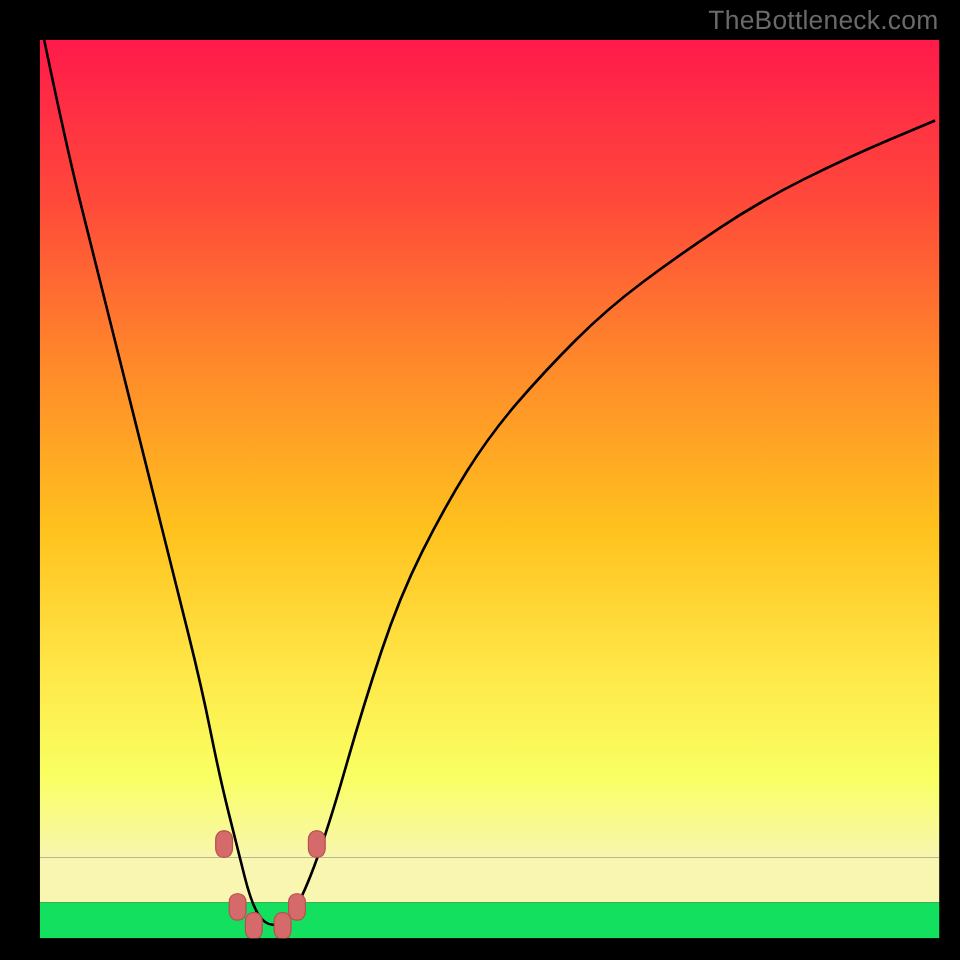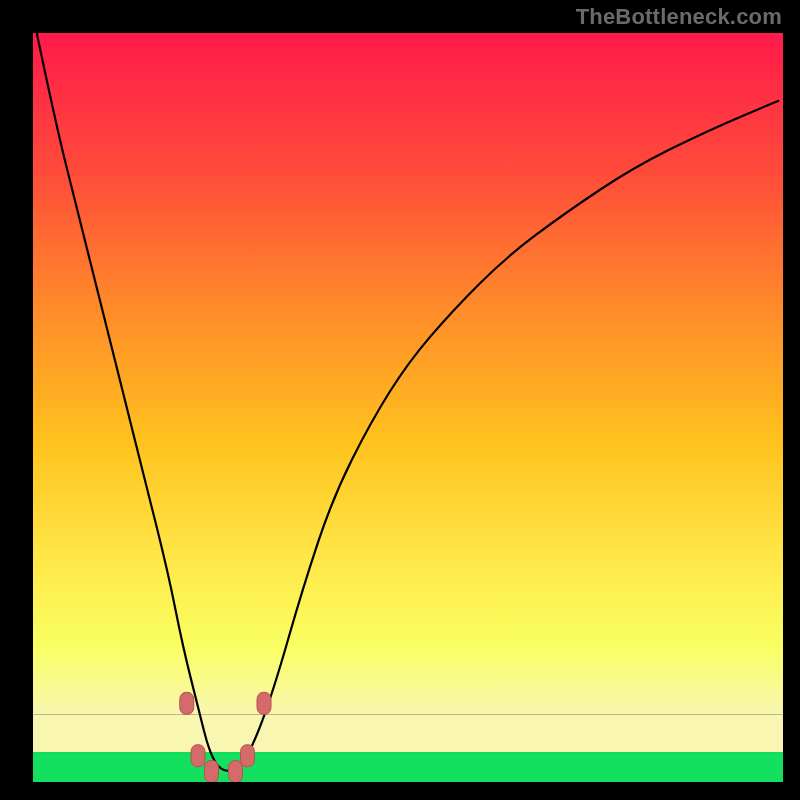--- a/index.html
+++ b/index.html
@@ -25,21 +25,21 @@
     width: 750px;
     height: 749px;
     overflow: hidden;
   }
   .attribution {
     position: absolute;
     top: 4px;
     right: 18px;
     font-family: Arial, Helvetica, sans-serif;
     font-size: 22px;
-    font-weight: 700;
+    font-weight: 400;
     color: #6a6a6a;
     letter-spacing: 0.2px;
   }
   svg {
     display: block;
   }
 </style>
 </head>
 <body>
 

